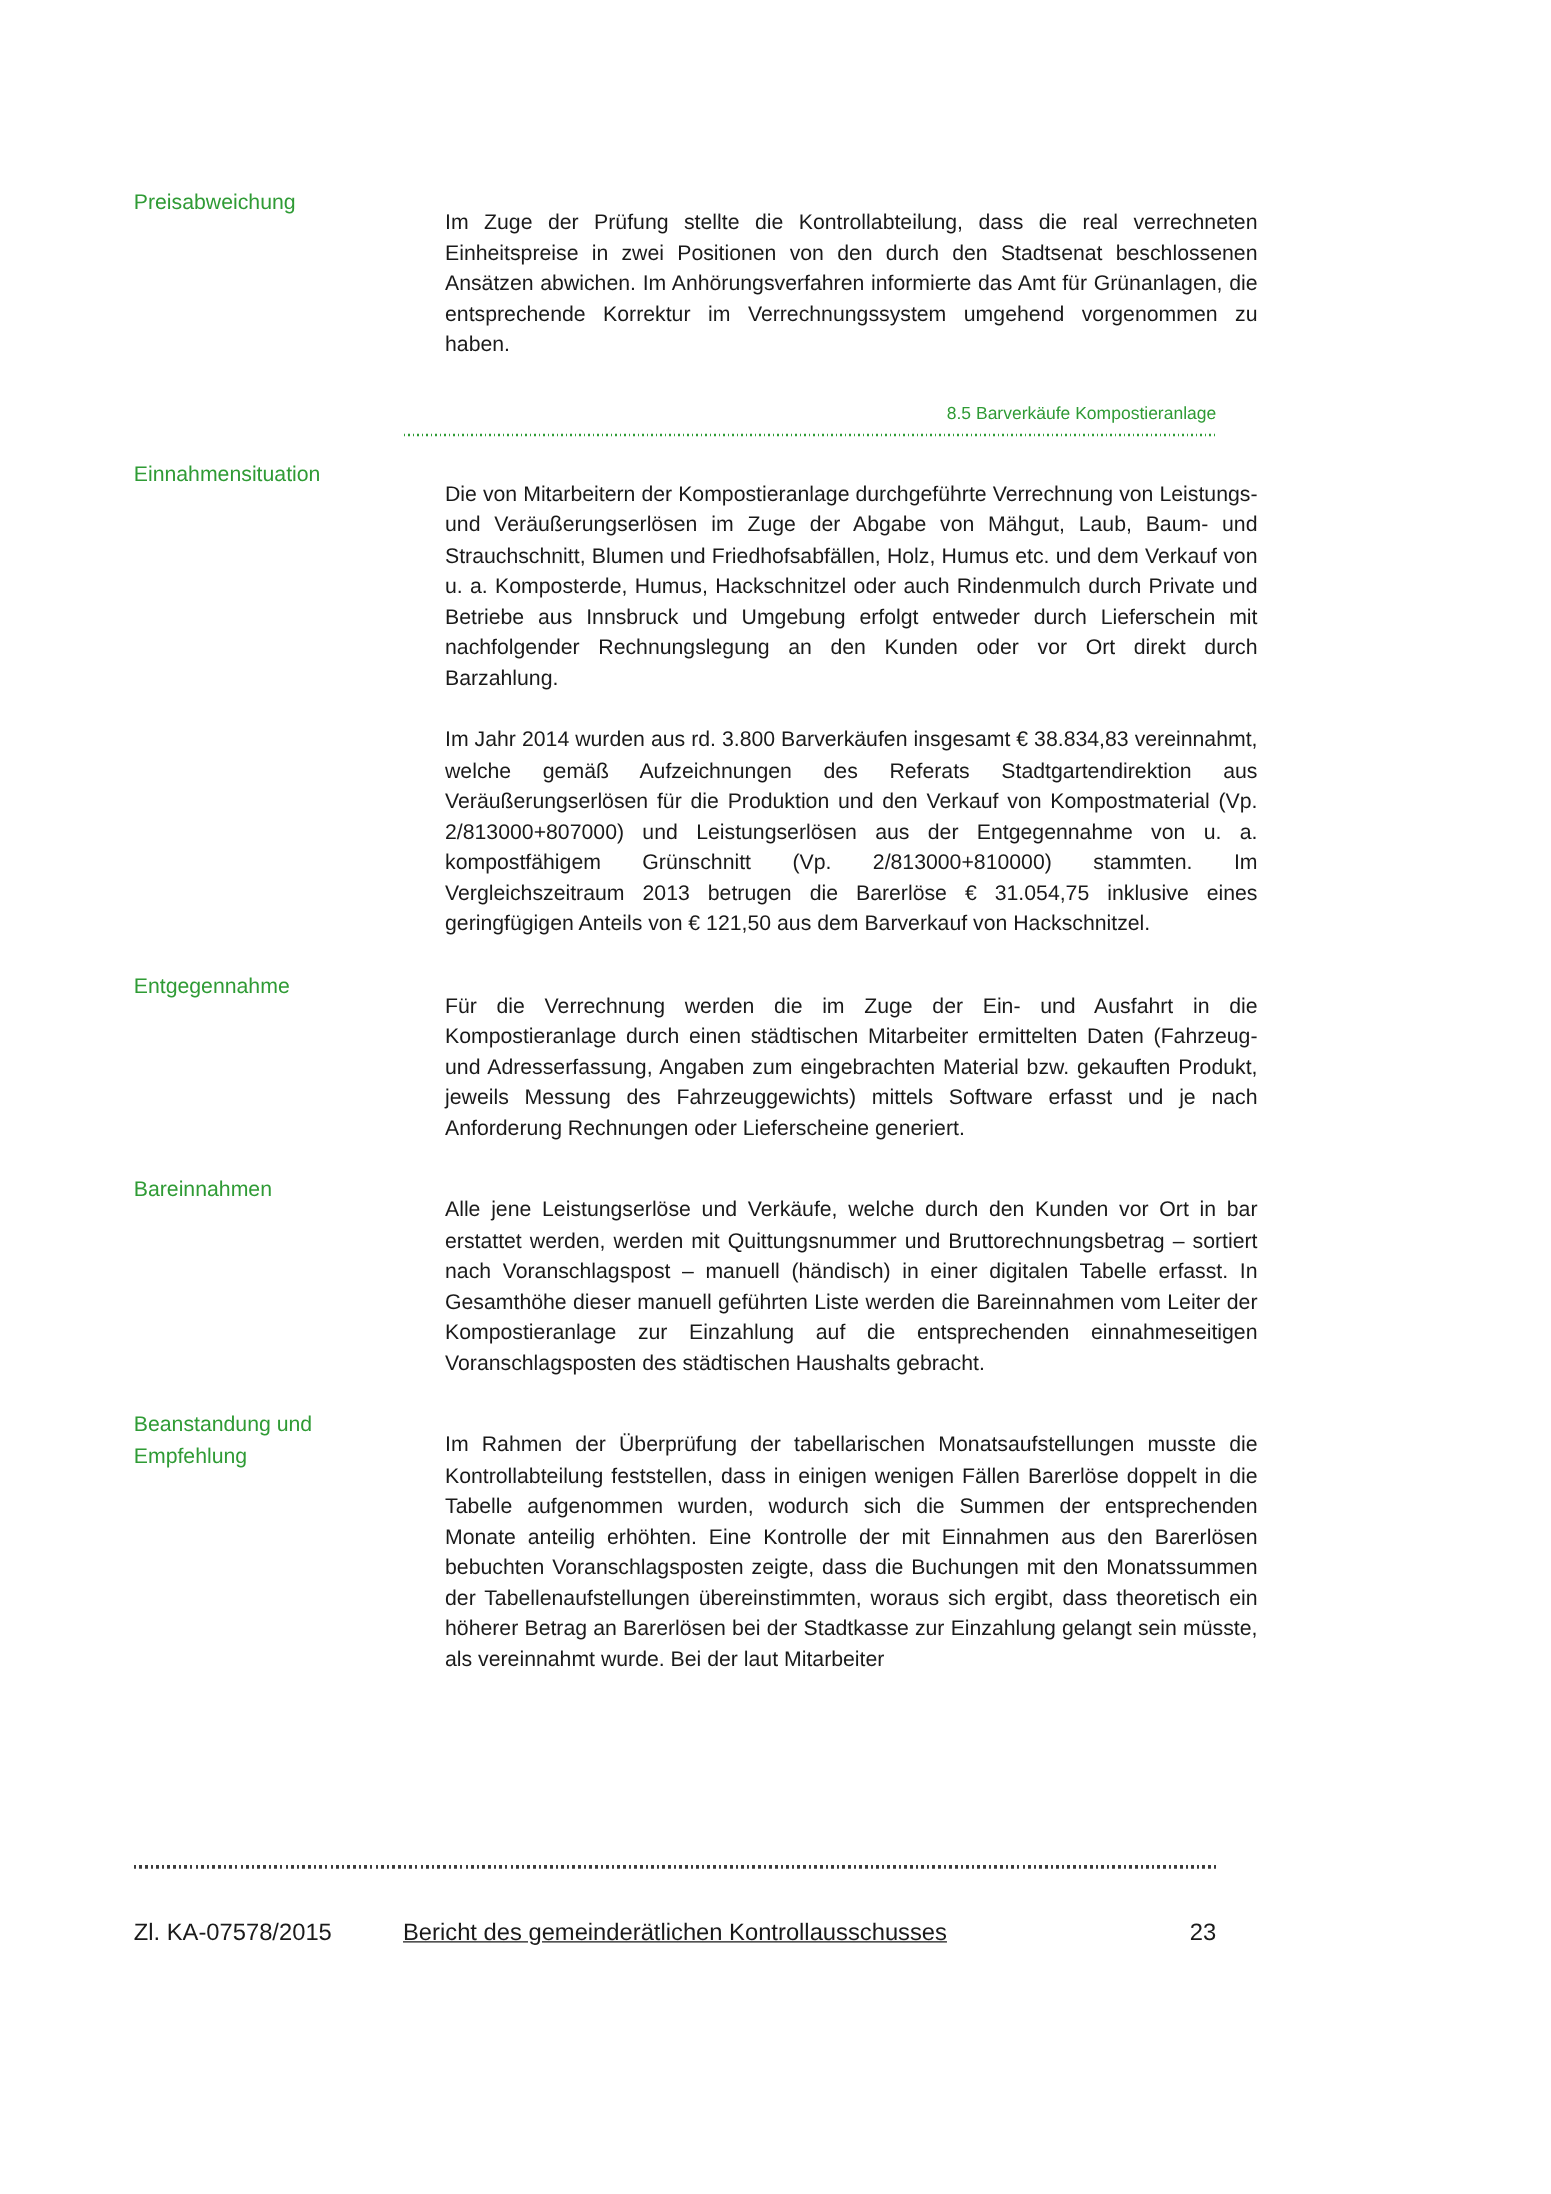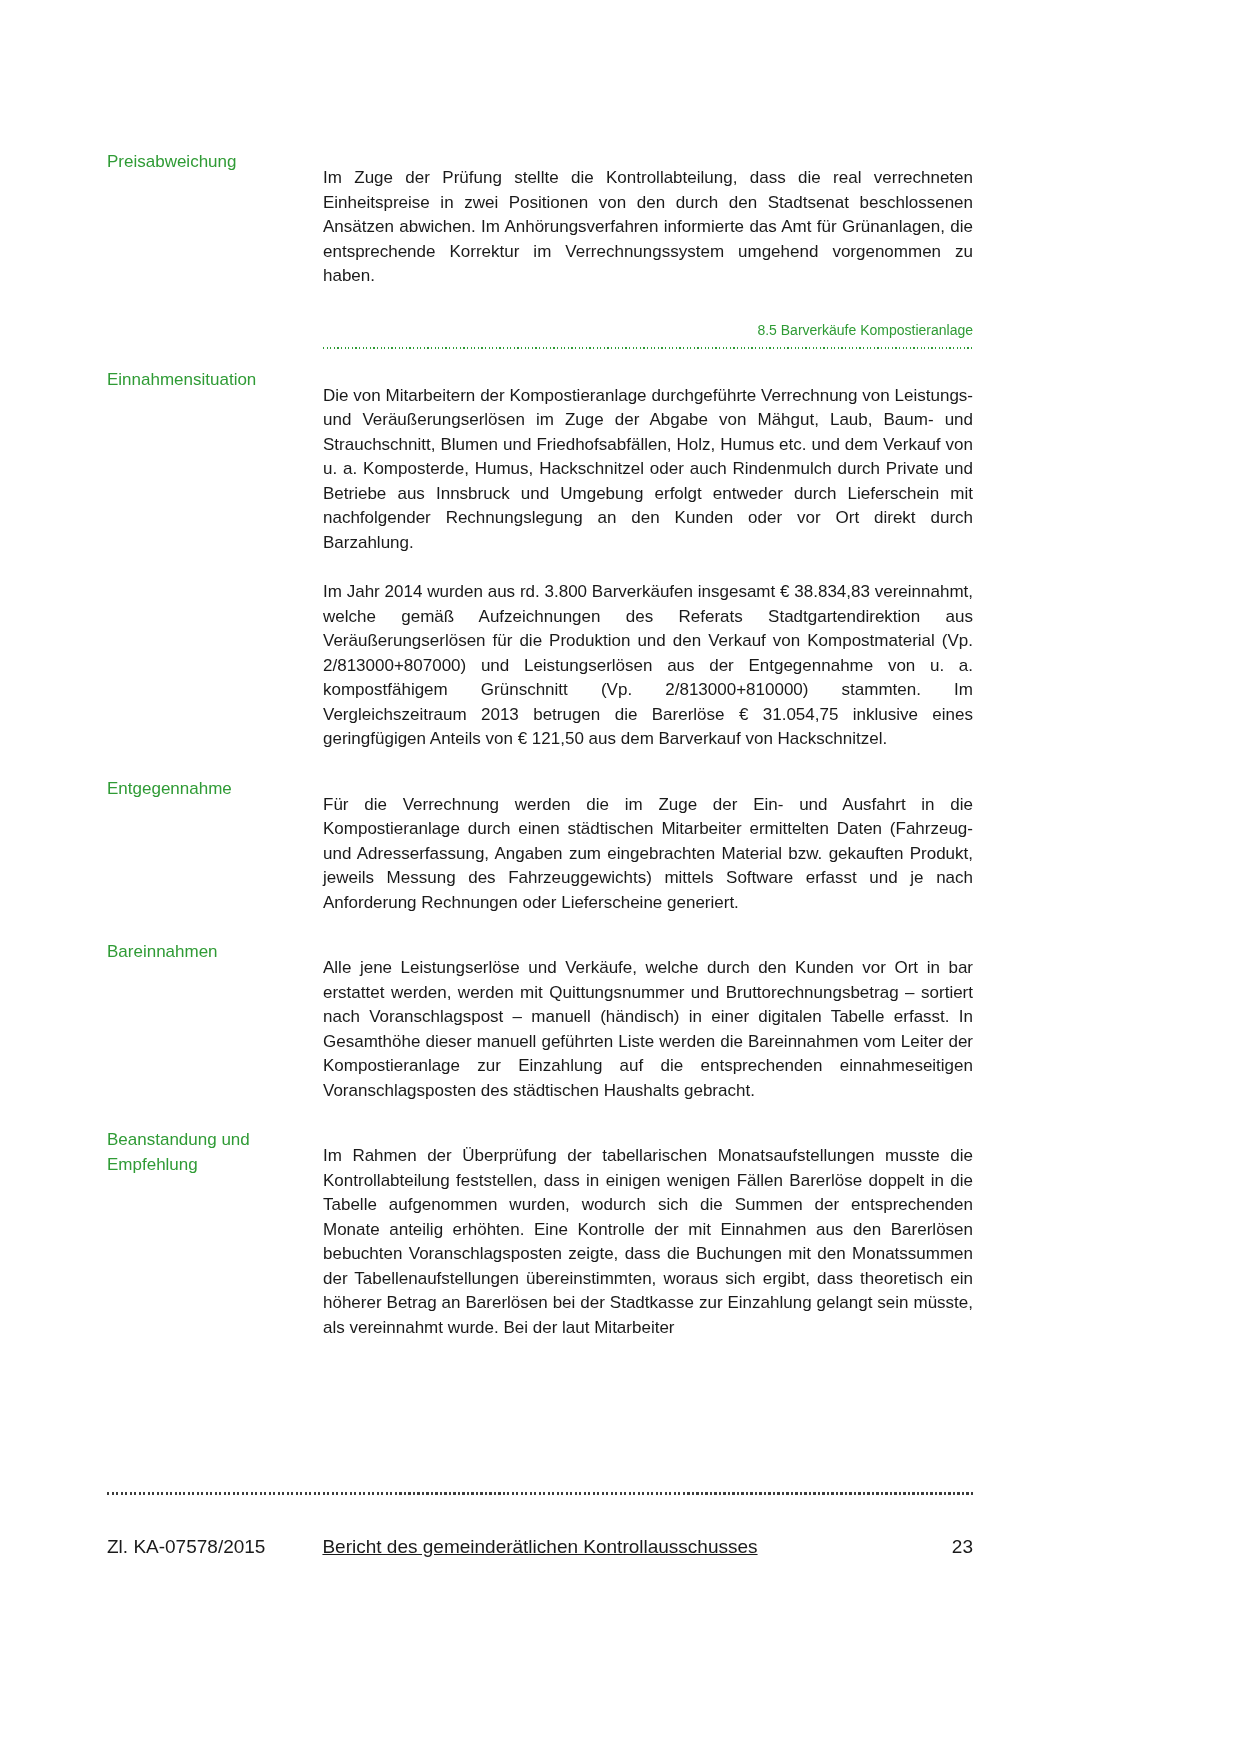--- a/index.html
+++ b/index.html
@@ -10,21 +10,21 @@
     position: relative;
     overflow: hidden;
     font-family: "Liberation Sans", "DejaVu Sans", sans-serif;
     color: #1a1a1a;
   }
   .page {
     position: absolute;
     inset: 0;
     padding: 150px 268px 0 107px;
   }
-  .block { display: flex; align-items: flex-start; }
+  .block { display: flex; align-items: flex-start; gap: 33px; }
   .label-col {
     flex: 0 0 216px;
     width: 216px;
     padding-right: 34px;
     color: #2f9b35;
     font-size: 17px;
     line-height: 24.5px;
   }
   .body-col { flex: 0 0 650px; width: 650px; margin-top: 16px; }
   p.para {

